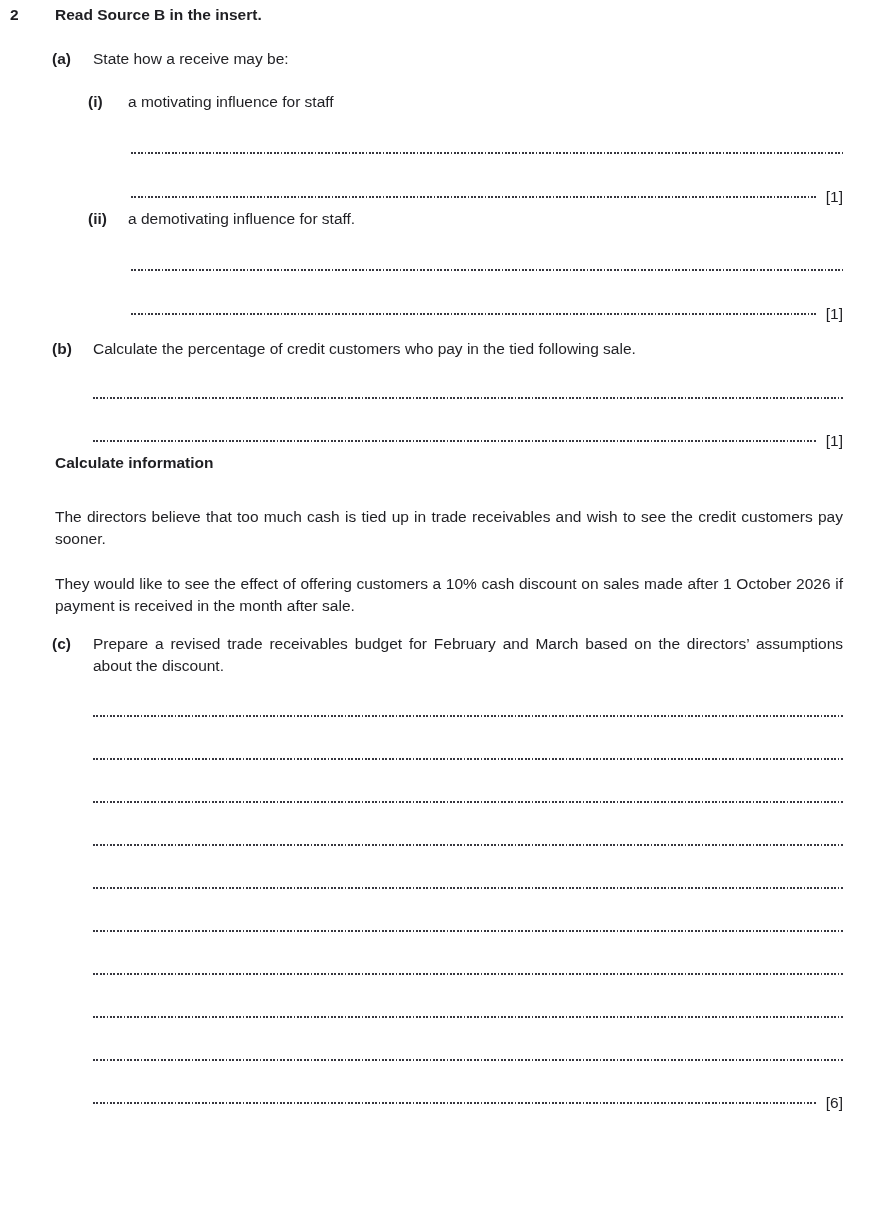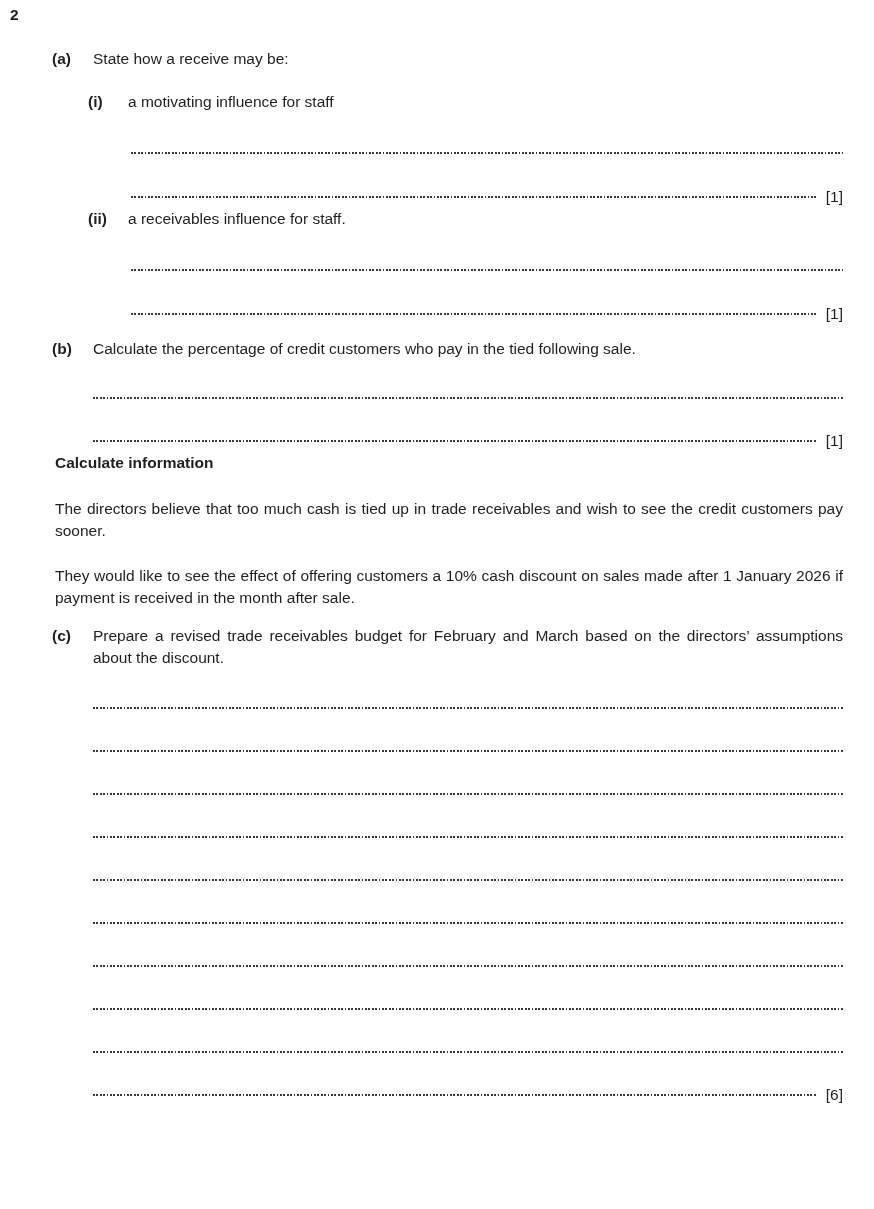--- a/index.html
+++ b/index.html
@@ -45,30 +45,31 @@
   .leader {
     flex:1; height:2px;
     background-image:repeating-linear-gradient(to right,
       var(--dots) 0, var(--dots) 1.8px, transparent 1.8px, transparent 3.4px);
   }
   .mark { flex:none; text-align:right; }
 
   
   .mt13{margin-top:13px} .mt15{} .mt16{margin-top:16px}
   .mt21{margin-top:21px} .mt22{margin-top:22px} .mt23{margin-top:23px}
-  .mt24{margin-top:24px} .mt27{margin-top:27px} .mt28{margin-top:28px}
+  .mt24{margin-top:32px} .mt27{margin-top:27px} .mt28{margin-top:28px}
   .mt29{margin-top:29px}
 </style>
 </head>
 <body>
 
 <div class="page">
 
   <div class="row qheader">
     <div class="qnum">2</div>
+    <div class="bold">Read Source B in the insert.</div>
   </div>
 
   <div class="row part mt22">
     <div class="plabel">(a)</div>
     <div class="ptext">State how a receive may be:</div>
   </div>
 
   <div class="row sub mt21">
     <div class="slabel">(i)</div>
     <div class="ptext">a motivating influence for staff</div>
@@ -76,21 +77,21 @@
   <div class="ansrow indent-sub mt29">
     <div class="leader"></div>
   </div>
   <div class="ansrow indent-sub mt22">
     <div class="leader"></div>
     <span class="mark">[1]</span>
   </div>
 
   <div class="row sub mt15">
     <div class="slabel">(ii)</div>
-    <div class="ptext">a receivables influence for staff.</div>
+    <div class="ptext">a demotivating influence for staff.</div>
   </div>
   <div class="ansrow indent-sub mt29">
     <div class="leader"></div>
   </div>
   <div class="ansrow indent-sub mt22">
     <div class="leader"></div>
     <span class="mark">[1]</span>
   </div>
 
   <div class="row part mt13">
@@ -101,21 +102,21 @@
     <div class="leader"></div>
   </div>
   <div class="ansrow indent-part mt21">
     <div class="leader"></div>
     <span class="mark">[1]</span>
   </div>
 
   <div class="heading mt15">Calculate information</div>
 
   <p class="para mt24">The directors believe that too much cash is tied up in trade receivables and wish to see the credit customers pay sooner.</p>
-  <p class="para mt23">They would like to see the effect of offering customers a 10% cash discount on sales made after 1 January 2026 if payment is received in the month after sale.</p>
+  <p class="para mt23">They would like to see the effect of offering customers a 10% cash discount on sales made after 1 October 2026 if payment is received in the month after sale.</p>
 
   <div class="row part mt16">
     <div class="plabel">(c)</div>
     <div class="ptext">Prepare a revised trade receivables budget for February and March based on the directors’ assumptions about the discount.</div>
   </div>
   <div class="ansrow indent-part mt28">
     <div class="leader"></div>
   </div>
   <div class="ansrow indent-part mt21">
     <div class="leader"></div>

